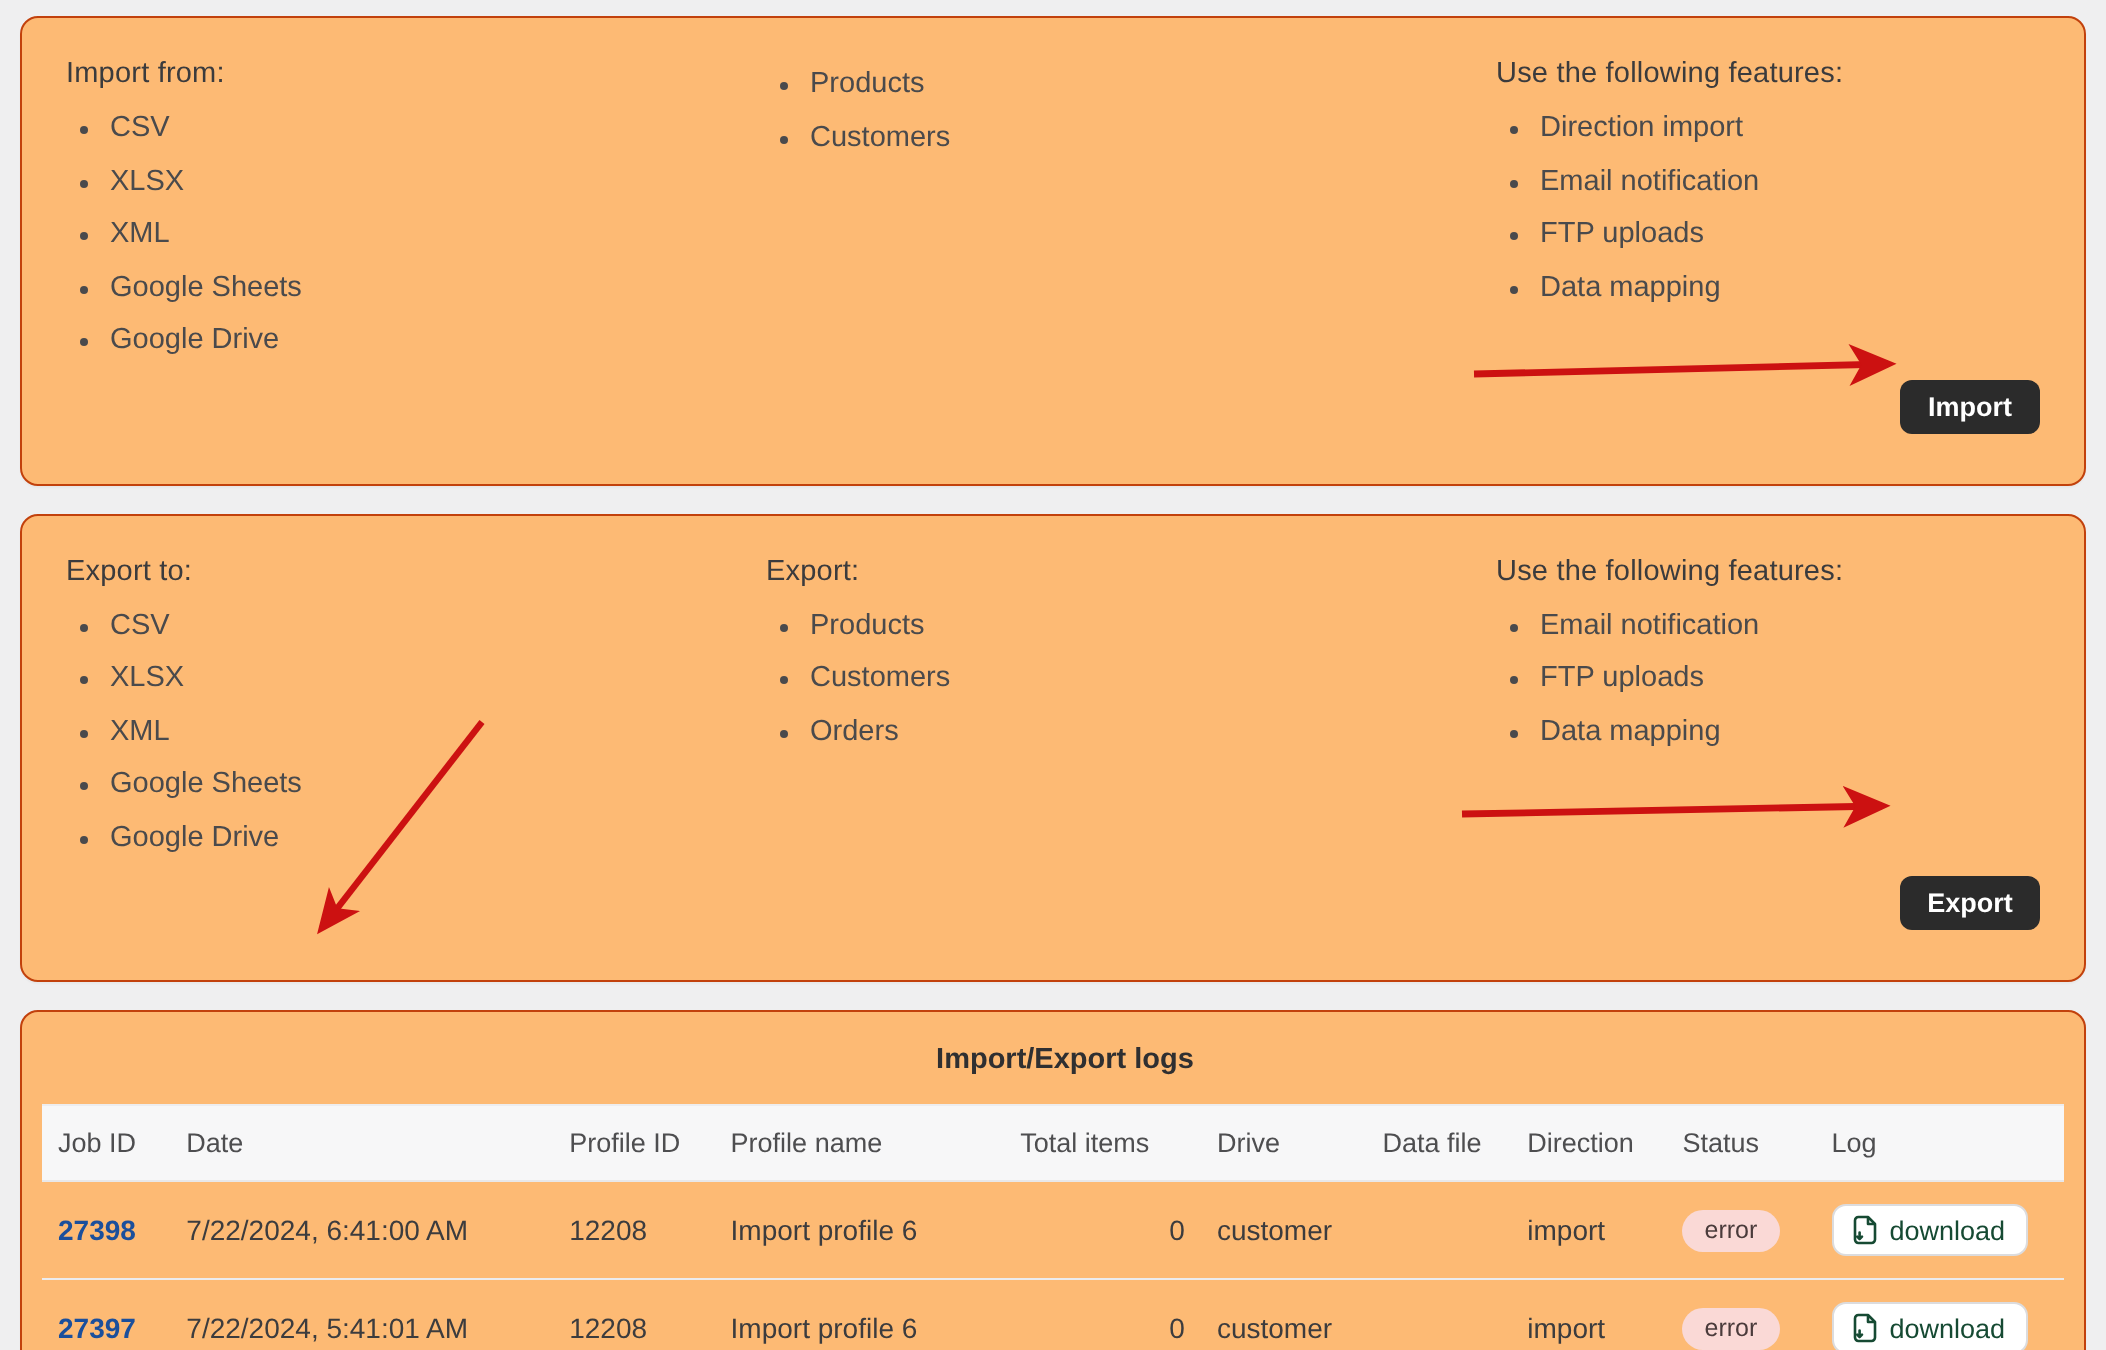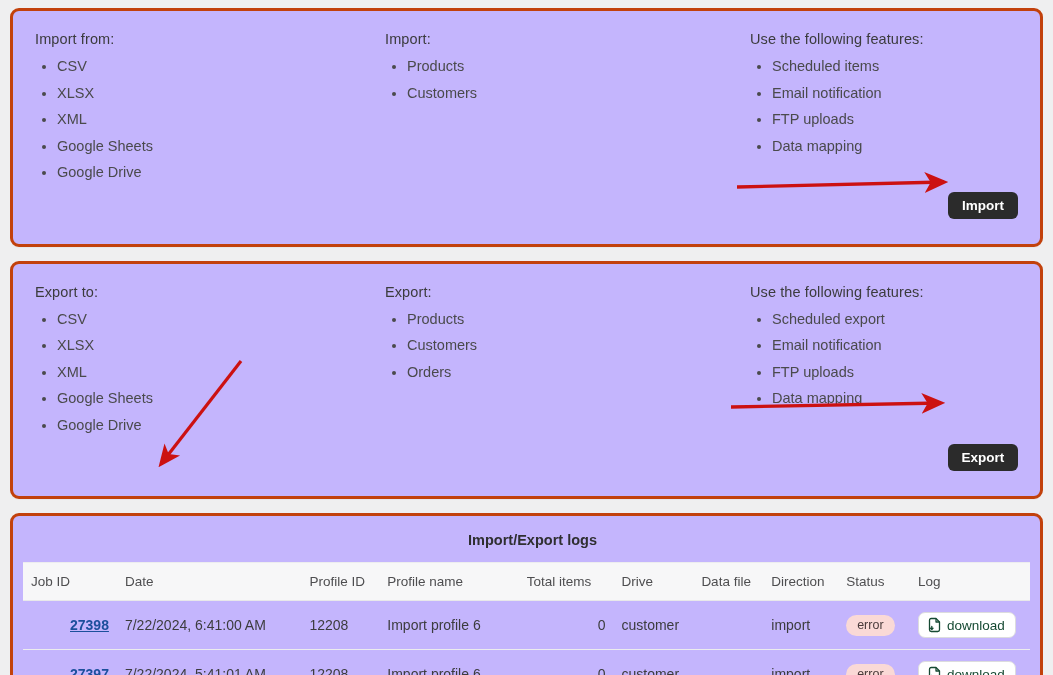--- a/index.html
+++ b/index.html
@@ -11,23 +11,23 @@
     font-family: "Liberation Sans", sans-serif;
     font-size: 14px;
     color: #3c3c3c;
     overflow: hidden;
     position: relative;
   }
 
   .page { position: relative; width: 1053px; height: 675px; padding: 8px 10px; }
 
   .card {
-    background: #c4b5fd;
+    background: #fdba74;
     border-radius: 9px;
-    border: 3px solid #c2410c;
+    border: 1px solid #c2410c;
     box-shadow: 0 1px 1px rgba(0,0,0,0.03);
     position: relative;
   }
 
   .card-io { padding: 20px 22px 16px 22px; margin-bottom: 14px; }
 
   .cols { display: flex; }
   .col-1 { width: 350px; }
   .col-2 { width: 365px; }
   .col-3 { flex: 1; }
@@ -119,24 +119,22 @@
     border-bottom: 1px solid #ececee;
     color: #3c3c3e;
     white-space: nowrap;
     vertical-align: middle;
     height: 45px;
   }
   .num { text-align: right; }
 
   .job-link {
     color: #1b4f9c;
-    text-decoration: underline;
     font-weight: bold;
     cursor: pointer;
-    margin-left: 39px;
   }
 
   .badge-error {
     display: inline-block;
     background: #fad9d6;
     color: #4a3b3b;
     border-radius: 11px;
     padding: 3px 11px 4px 11px;
     font-size: 12.5px;
     line-height: 14px;
@@ -189,30 +187,29 @@
         <p class="col-title">Import from:</p>
         <ul class="opts">
           <li>CSV</li>
           <li>XLSX</li>
           <li>XML</li>
           <li>Google Sheets</li>
           <li>Google Drive</li>
         </ul>
       </div>
       <div class="col-2">
-        <p class="col-title">Import:</p>
         <ul class="opts">
           <li>Products</li>
           <li>Customers</li>
         </ul>
       </div>
       <div class="col-3">
         <p class="col-title">Use the following features:</p>
         <ul class="opts">
-          <li>Scheduled items</li>
+          <li>Direction import</li>
           <li>Email notification</li>
           <li>FTP uploads</li>
           <li>Data mapping</li>
         </ul>
       </div>
     </div>
     <div class="action-row">
       <button class="btn-dark">Import</button>
     </div>
   </section>
@@ -233,21 +230,20 @@
         <p class="col-title">Export:</p>
         <ul class="opts">
           <li>Products</li>
           <li>Customers</li>
           <li>Orders</li>
         </ul>
       </div>
       <div class="col-3">
         <p class="col-title">Use the following features:</p>
         <ul class="opts">
-          <li>Scheduled export</li>
           <li>Email notification</li>
           <li>FTP uploads</li>
           <li>Data mapping</li>
         </ul>
       </div>
     </div>
     <div class="action-row">
       <button class="btn-dark">Export</button>
     </div>
   </section>

